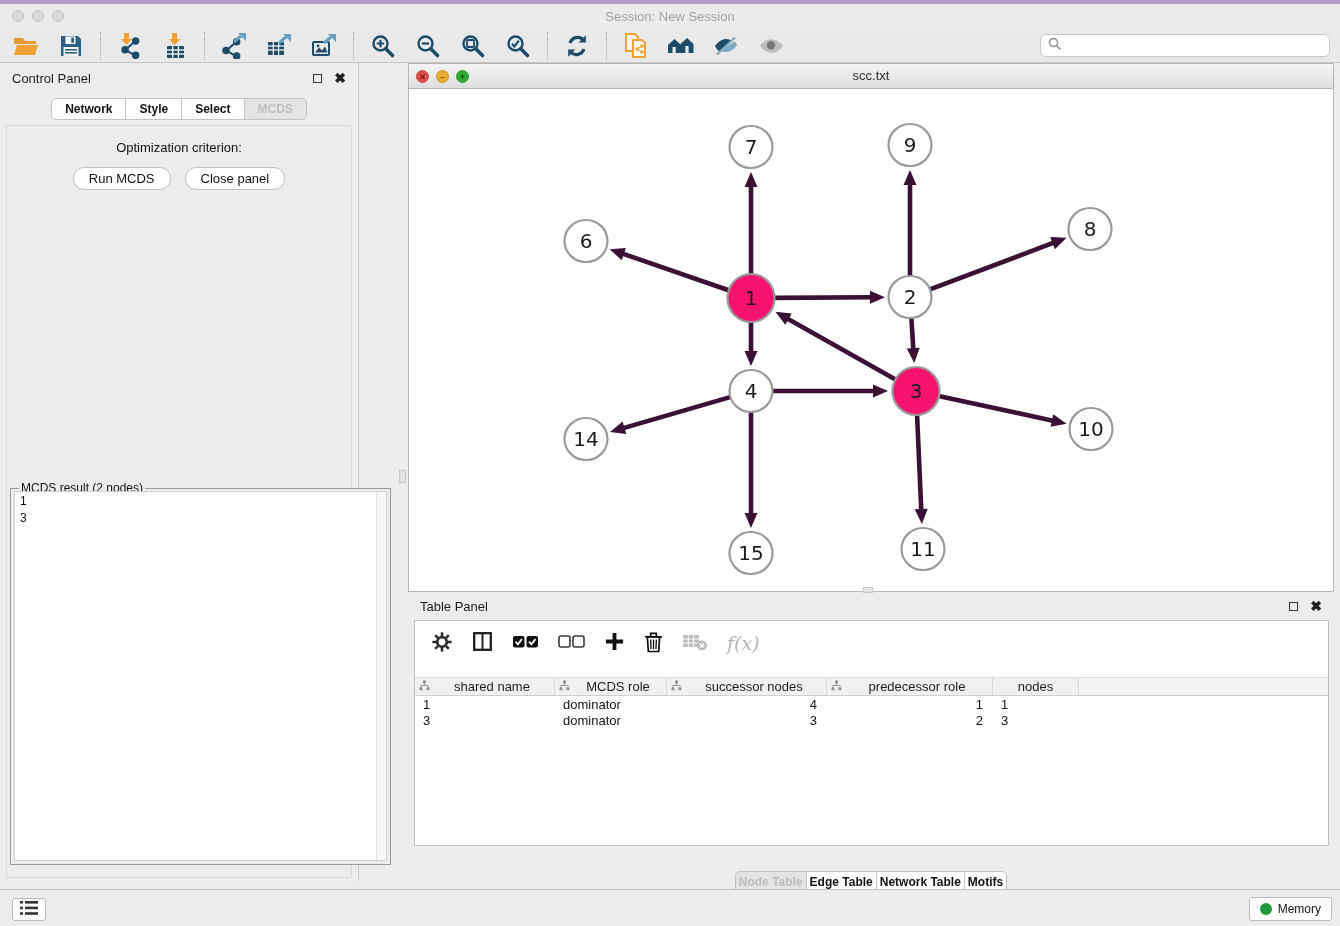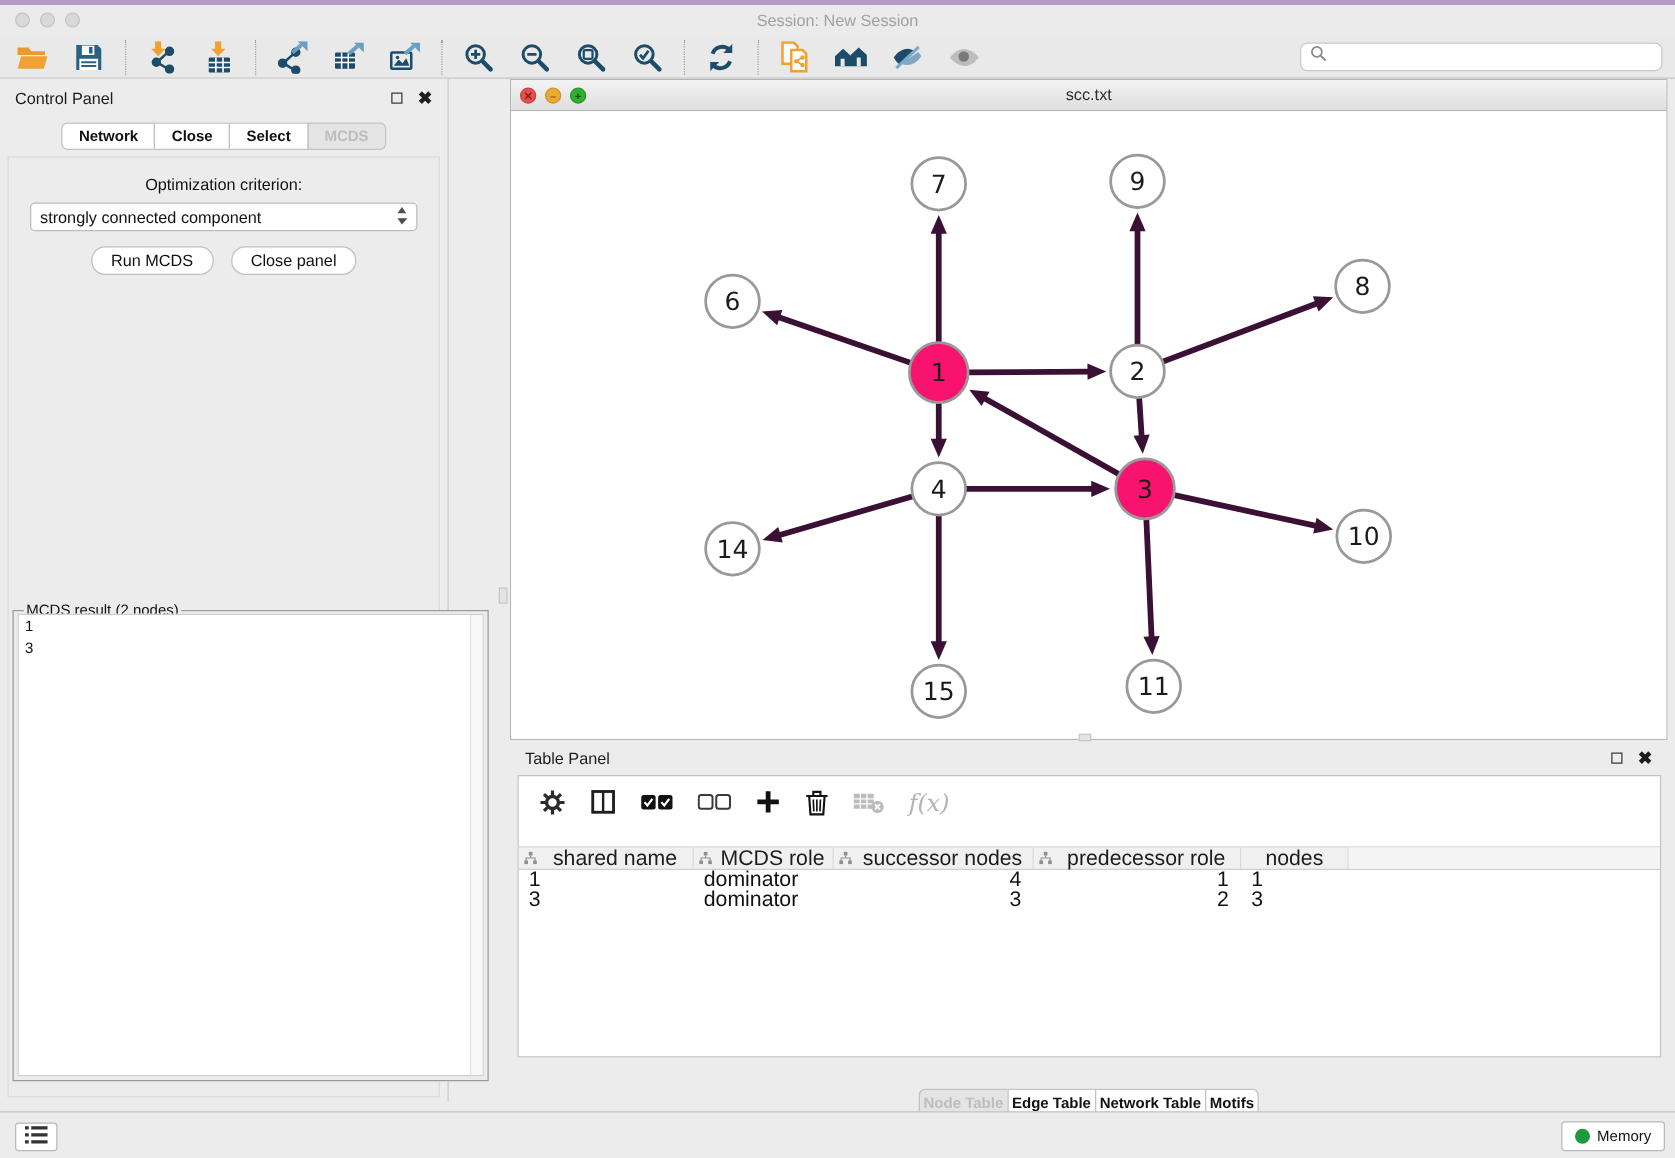--- a/index.html
+++ b/index.html
@@ -73,21 +73,21 @@
 
   
   .table-panel { position:absolute; left:408px; top:592px; width:926px; height:304px; background:#ececec; }
   .tp-head { height:28px; display:flex; align-items:center; padding:0 12px; font-size:13px; color:#1d1d1d; }
   .tp-content { position:absolute; top:28px; left:6px; right:5px; height:226px; background:#fff; border:1px solid #c2c2c2; }
   .tp-toolbar { height:44px; display:flex; align-items:center; gap:19px; padding:0 16px; }
   .tp-btn { border:none; background:none; padding:0; display:flex; align-items:center; cursor:pointer; }
   .tp-btn.disabled { cursor:default; }
   .fx { font-family:"DejaVu Serif", serif; font-style:italic; font-size:19px; color:#b3b3b3; }
 
-  .tp-table { position:absolute; top:44px; left:0; right:0; bottom:0; font-size:17px; }
+  .tp-table { position:absolute; top:44px; left:0; right:0; bottom:0; font-size:13px; }
   .thead { display:flex; height:19px; background:#f0f0f0; border-top:1px solid #dcdcdc; border-bottom:1px solid #cfcfcf; margin-top:12px; }
   .th { display:flex; align-items:center; gap:4px; padding:0 4px; border-right:1px solid #d9d9d9; color:#1c1c1c; }
   .th .th-label { flex:1; text-align:center; }
   .th.filler { flex:1; border-right:none; background:#f4f4f4; }
   .trow { display:flex; height:16px; align-items:center; color:#111; }
   .td { overflow:hidden; white-space:nowrap; }
   .tp-tabs { position:absolute; bottom:3px; left:0; right:0; }
   .tp-tabs .seg { padding:3px 3px; }
 
   
@@ -324,35 +324,26 @@
   <div class="control-panel">
     <div class="panel-head">
       <span>Control Panel</span>
       <span class="panel-controls">
         <span class="float-box"></span>
         <span class="close-x">✖</span>
       </span>
     </div>
     <div class="cp-tabs seg-row">
         <button class="seg">Network</button>
-        <button class="seg">Close</button>
+        <button class="seg">Style</button>
         <button class="seg">Select</button>
         <button class="seg active-disabled">MCDS</button>
       </div>
     <div class="cp-content">
       <div class="opt-label">Optimization criterion:</div>
-      <div class="dropdown">
-        <span class="dd-label">strongly connected component</span>
-        <span class="icon">
-          <svg width="9" height="15" viewBox="0 0 9 15">
-              <path d="M4.5 0.5L8 5.5H1z" fill="#4e4e4e"></path>
-              <path d="M4.5 14.5L1 9.5h8z" fill="#4e4e4e"></path>
-            </svg>
-        </span>
-      </div>
       <div class="cp-buttons">
         <button class="btn">Run MCDS</button>
         <button class="btn">Close panel</button>
       </div>
     </div>
     <div class="mcds-fieldset">
       <legend style="position:absolute;top:-8px;left:6px;background:#ececec;">MCDS result (2 nodes)</legend>
       <div class="result-area">
         <div class="result-text">1
 3</div>

